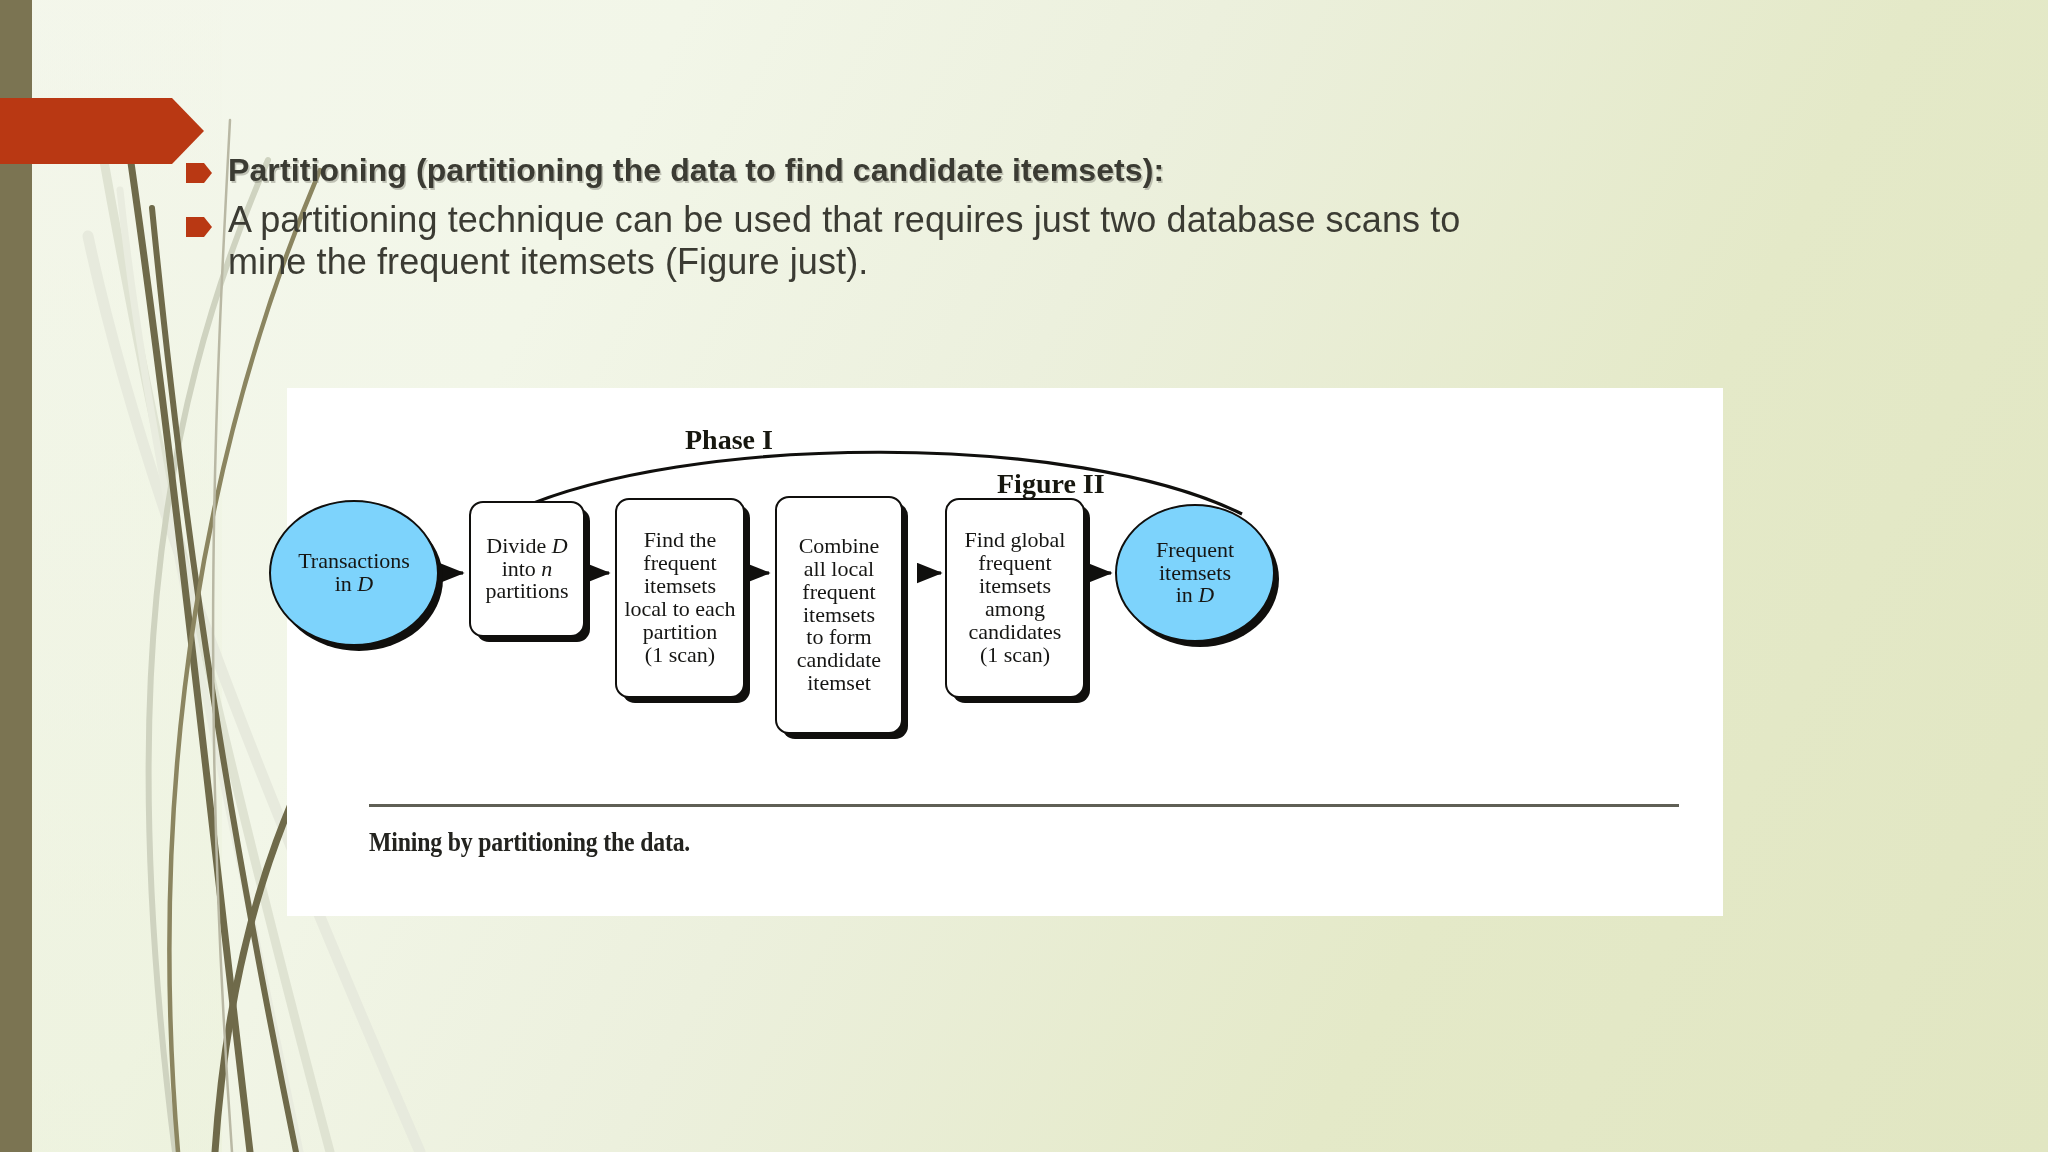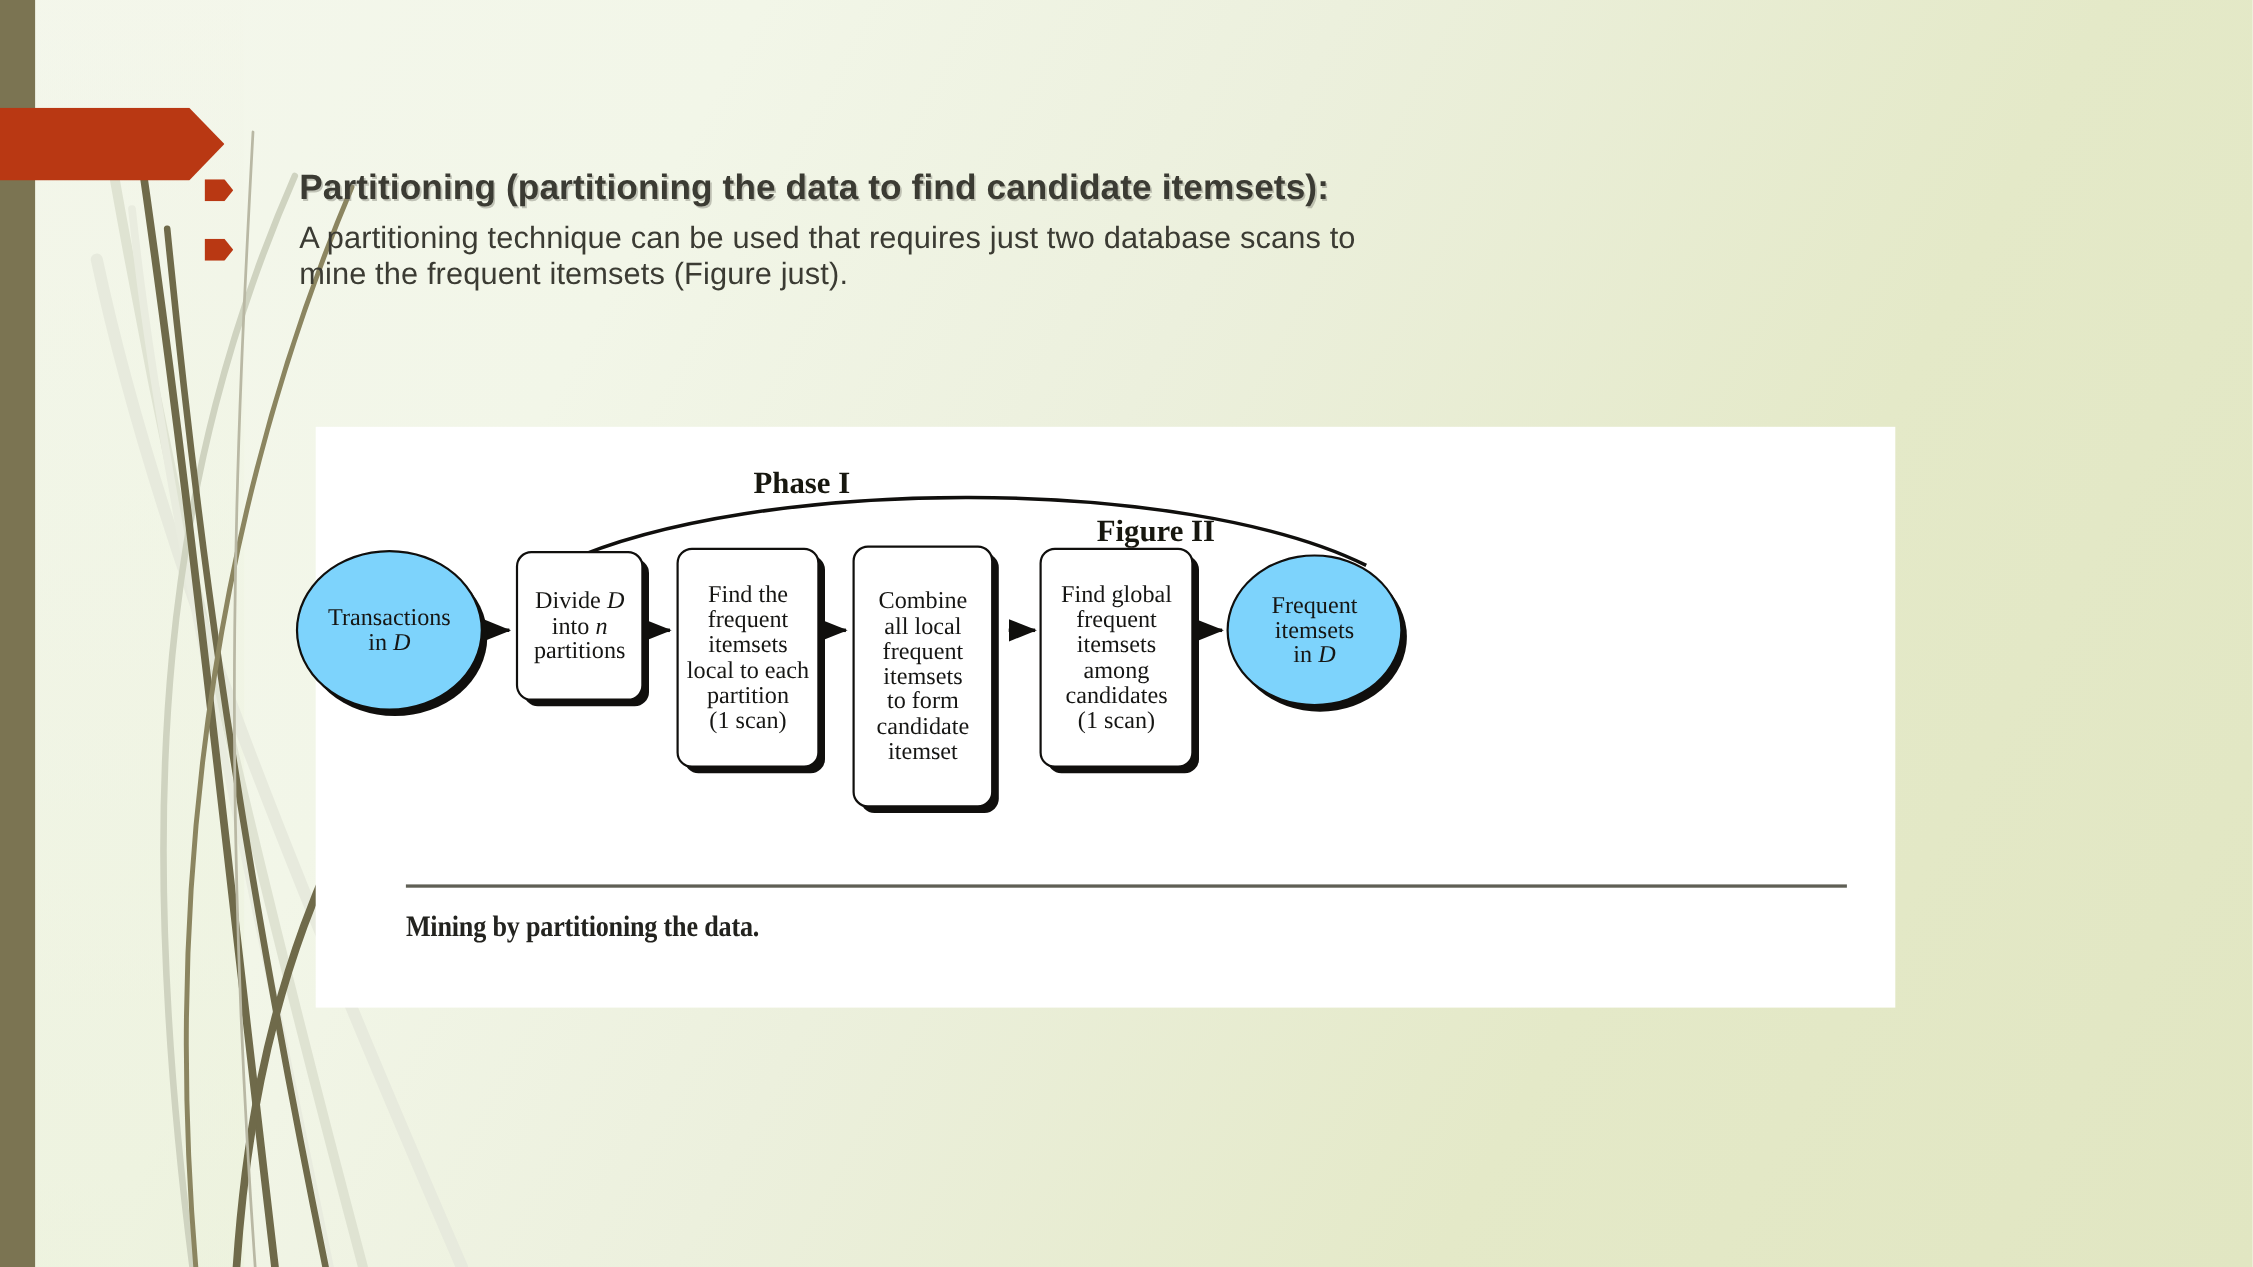--- a/index.html
+++ b/index.html
@@ -56,42 +56,41 @@
   #content {
     position: absolute;
     left: 186px;
     top: 150px;
     width: 1800px;
   }
   .bullet-row {
     display: flex;
     align-items: flex-start;
     margin-bottom: 8px;
-    gap: 44px;
   }
   .bullet-mark {
     flex: 0 0 auto;
     width: 26px;
     height: 20px;
     margin-top: 13px;
     margin-right: 16px;
   }
   .bullet-mark.b2 { margin-top: 18px; }
   .btext {
     color: #3b3b33;
     letter-spacing: .1px;
   }
   .btext.lead {
     font-size: 32px;
     font-weight: bold;
     line-height: 1.28;
     text-shadow: 1.5px 1.5px 0 rgba(130,130,120,.45);
   }
   .btext.para {
-    font-size: 28px;
+    font-size: 36px;
     font-weight: 400;
     line-height: 1.18;
     width: 1300px;
     text-align: justify;
     text-justify: inter-word;
   }
   .btext.para .lastline {
     display: block;
     text-align: left;
   }

